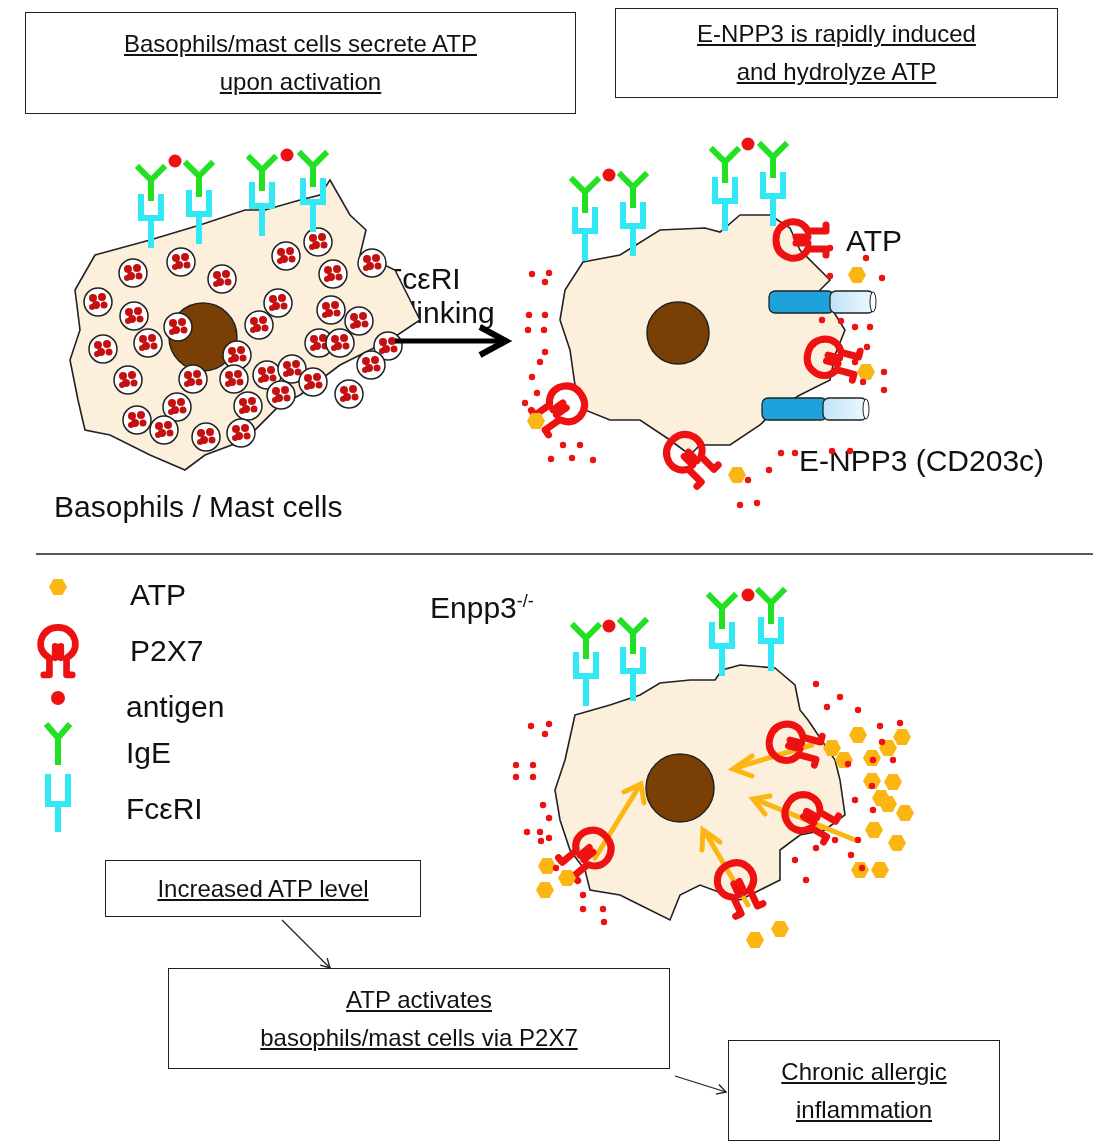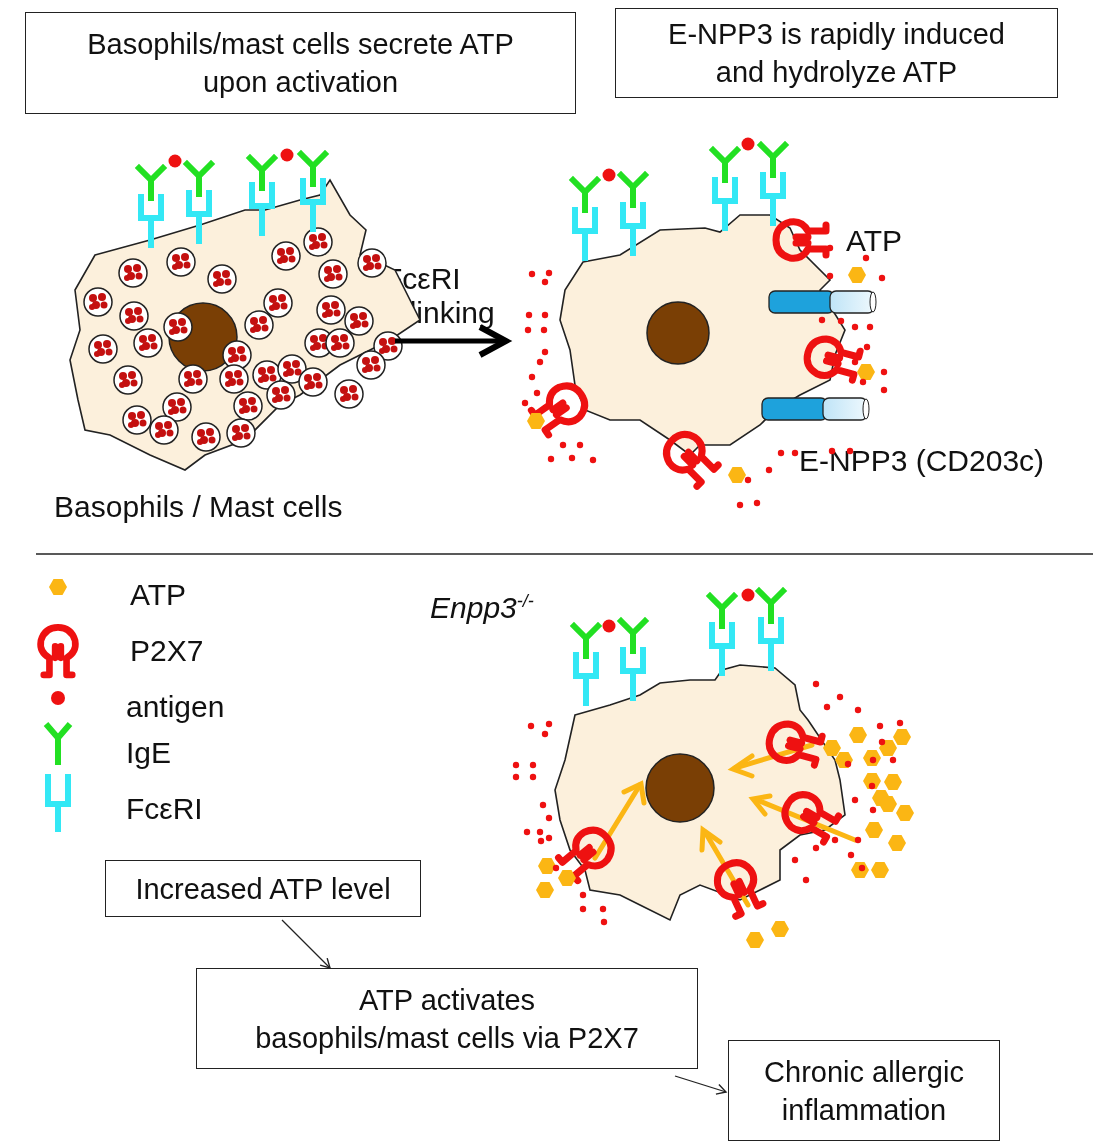--- a/index.html
+++ b/index.html
@@ -1,23 +1,23 @@
 <!DOCTYPE html>
 <html><head>
 <meta charset="utf-8">
 <style>
   html, body { margin: 0; padding: 0; background: #ffffff; }
   body { width: 1116px; height: 1146px; position: relative; overflow: hidden;
          font-family: "Liberation Sans", sans-serif; color: #111; }
   .box { position: absolute; border: 1.5px solid #222; background: #fff;
-         text-align: center; font-size: 29px; line-height: 38px; box-sizing: border-box;
-         display: flex; flex-direction: column; justify-content: center; }
+         text-align: center; font-size: 24px; line-height: 38px; box-sizing: border-box;
+         display: flex; flex-direction: column; justify-content: center; text-decoration: underline; }
   .lbl { position: absolute; font-size: 30px; line-height: 34px; white-space: nowrap; }
   svg#art { position: absolute; left: 0; top: 0; }
-  .italic { font-style: italic; }
+  .italic { }
   sup { font-size: 18px; }
 </style>
 </head>
 <body>
 
 <div class="box" style="left:25px;top:12px;width:551px;height:102px;">
   <div>Basophils/mast cells secrete ATP</div>
   <div>upon activation</div>
 </div>
 <div class="box" style="left:615px;top:8px;width:443px;height:90px;">
@@ -39,21 +39,21 @@
 
 <div class="lbl" style="left:130px;top:578px;">ATP</div>
 <div class="lbl" style="left:130px;top:634px;">P2X7</div>
 <div class="lbl" style="left:126px;top:690px;">antigen</div>
 <div class="lbl" style="left:126px;top:736px;">IgE</div>
 <div class="lbl" style="left:126px;top:792px;">FcεRI</div>
 
 <div class="box" style="left:105px;top:860px;width:316px;height:57px;">
   <div>Increased ATP  level</div>
 </div>
-<div class="box" style="left:168px;top:968px;width:502px;height:101px;margin-left:28px;">
+<div class="box" style="left:168px;top:968px;width:502px;height:101px;">
   <div>ATP activates</div>
   <div>basophils/mast cells via P2X7</div>
 </div>
 <div class="box" style="left:728px;top:1040px;width:272px;height:101px;text-align:center;">
   <div>Chronic allergic</div>
   <div>inflammation</div>
 </div>
 
 <svg id="art" width="1116" height="1146" viewBox="0 0 1116 1146">
   <defs>

